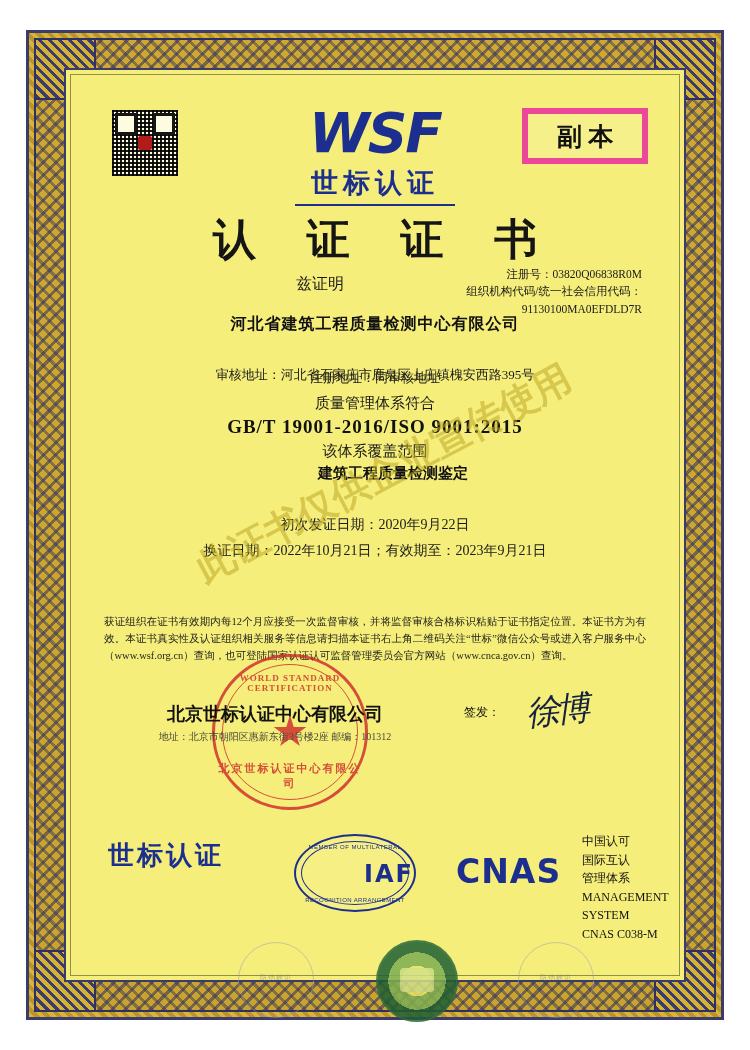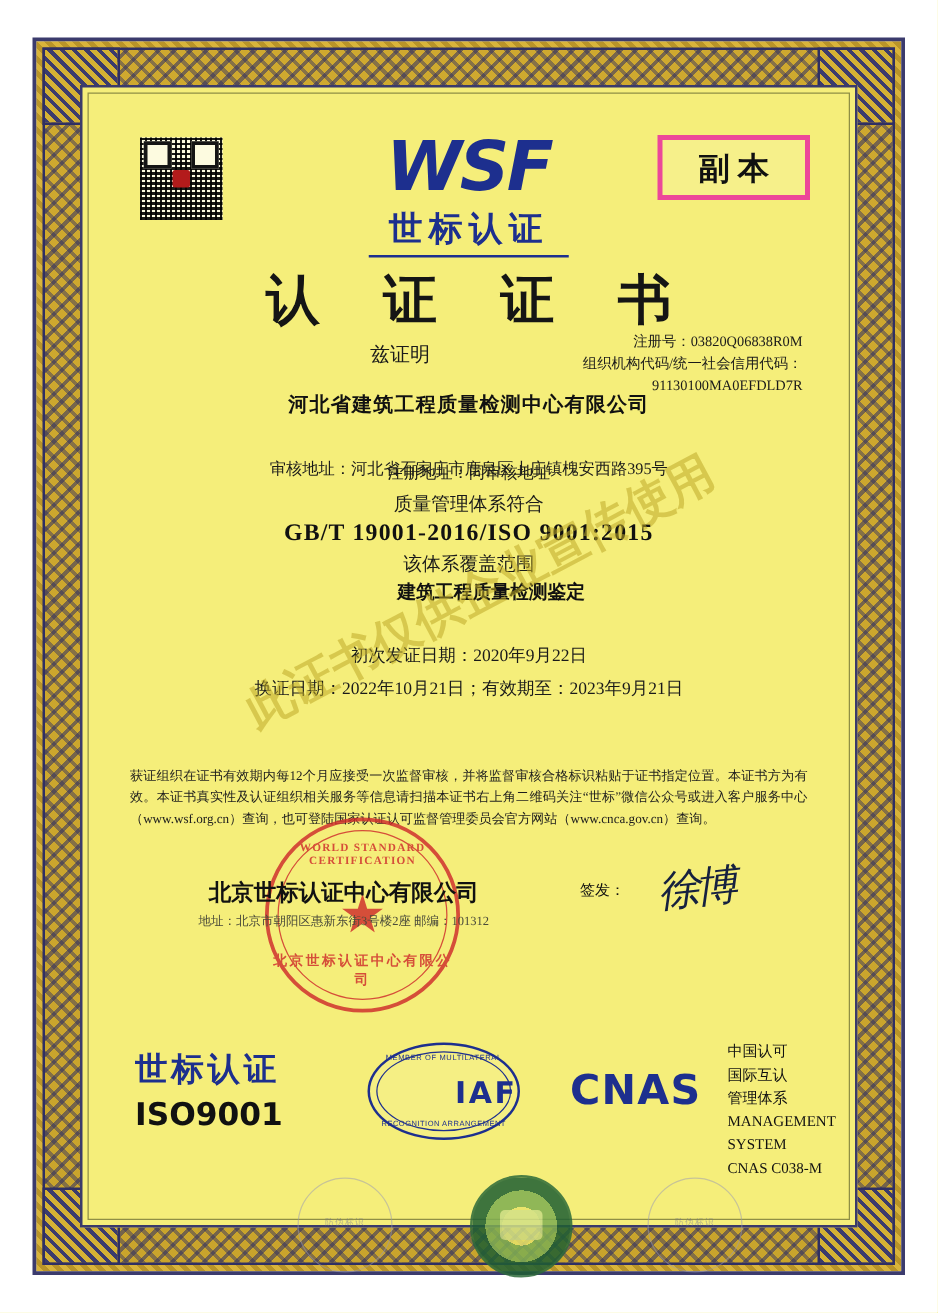--- a/index.html
+++ b/index.html
@@ -100,21 +100,21 @@
     width: 14px; height: 14px;
     background: #b31b1b;
     border-radius: 2px;
   }
 
   
   .copy-box {
     position: absolute;
     right: 38px; top: 40px;
     width: 114px; height: 44px;
-    border: 4px solid #ec4899;
+    border: 6px solid #ec4899;
     display: flex;
     align-items: center;
     justify-content: center;
     gap: 12px;
     font-family: "Liberation Serif", serif;
     font-size: 25px;
     font-weight: bold;
     color: #111;
     background: rgba(255,255,255,0.12);
   }
@@ -536,21 +536,20 @@
     </div>
 
     <div class="issuer">北京世标认证中心有限公司</div>
     <div class="issuer-addr">地址：北京市朝阳区惠新东街3号楼2座    邮编：101312</div>
     <div class="sign-label">签发：</div>
     <div class="signature">徐博</div>
 
     <div class="accred">
       <div class="wsf-iso">
         <div class="cn">世标认证</div>
-        <div class="en">ISO9001</div>
       </div>
 
       <div class="iaf">
         <div class="iaf-top">MEMBER OF MULTILATERAL</div>
         <div class="iaf-main">IAF</div>
         <div class="iaf-bottom">RECOGNITION ARRANGEMENT</div>
       </div>
 
       <div class="cnas">CNAS</div>
 

